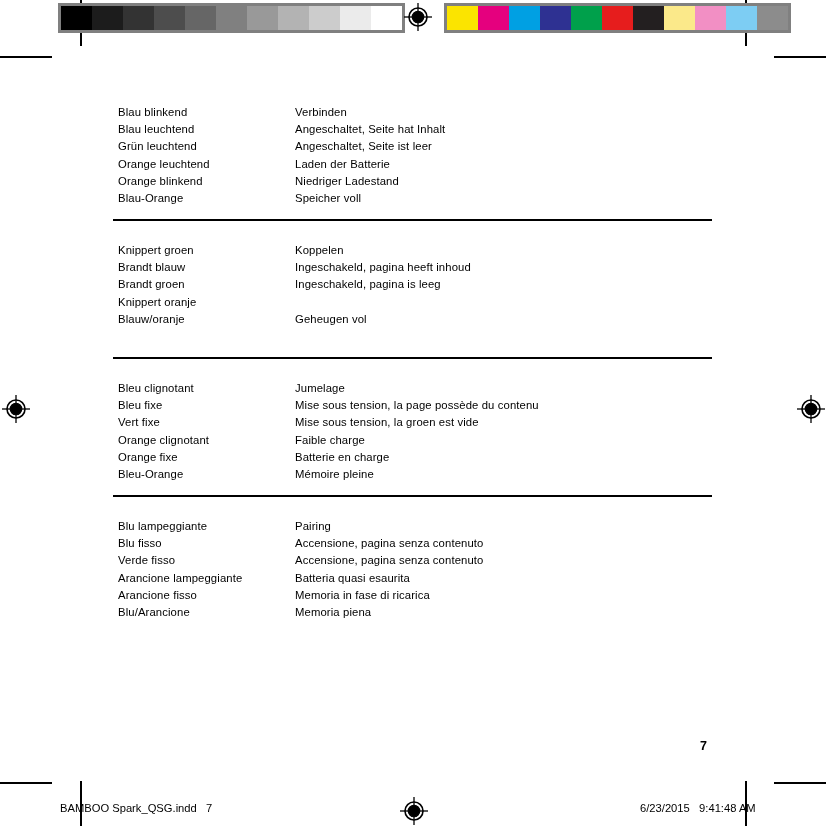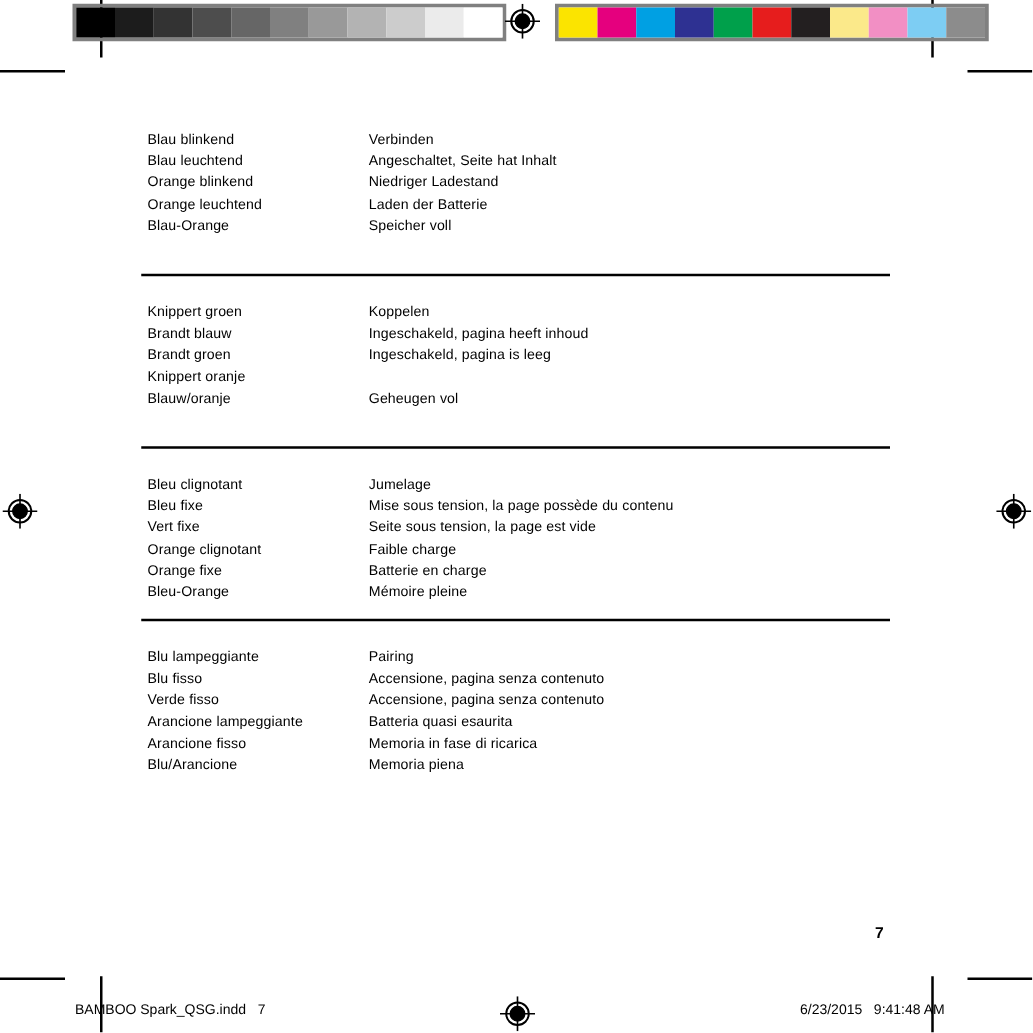--- a/index.html
+++ b/index.html
@@ -200,28 +200,32 @@
     <div class="lang-block" id="block-0" style="top:104px;">
       <div class="row">
         <span class="c1">Blau blinkend</span>
         <span class="c2">Verbinden</span>
       </div>
       <div class="row">
         <span class="c1">Blau leuchtend</span>
         <span class="c2">Angeschaltet, Seite hat Inhalt</span>
       </div>
       <div class="row">
+        <span class="c1">Grün leuchtend</span>
+        <span class="c2">Angeschaltet, Seite ist leer</span>
+      </div>
+      <div class="row">
+        <span class="c1">Orange leuchtend</span>
+        <span class="c2">Laden der Batterie</span>
+      </div>
+      <div class="row">
         <span class="c1">Orange blinkend</span>
         <span class="c2">Niedriger Ladestand</span>
       </div>
       <div class="row">
-        <span class="c1">Orange leuchtend</span>
-        <span class="c2">Laden der Batterie</span>
-      </div>
-      <div class="row">
         <span class="c1">Blau-Orange</span>
         <span class="c2">Speicher voll</span>
       </div>
     </div>
     <div class="rule" style="top:219px;"></div>
 
     <div class="lang-block" id="block-1" style="top:242px;">
       <div class="row">
         <span class="c1">Knippert groen</span>
         <span class="c2">Koppelen</span>
@@ -248,21 +252,21 @@
       <div class="row">
         <span class="c1">Bleu clignotant</span>
         <span class="c2">Jumelage</span>
       </div>
       <div class="row">
         <span class="c1">Bleu fixe</span>
         <span class="c2">Mise sous tension, la page possède du contenu</span>
       </div>
       <div class="row">
         <span class="c1">Vert fixe</span>
-        <span class="c2">Seite sous tension, la page est vide</span>
+        <span class="c2">Mise sous tension, la groen est vide</span>
       </div>
       <div class="row">
         <span class="c1">Orange clignotant</span>
         <span class="c2">Faible charge</span>
       </div>
       <div class="row">
         <span class="c1">Orange fixe</span>
         <span class="c2">Batterie en charge</span>
       </div>
       <div class="row">

